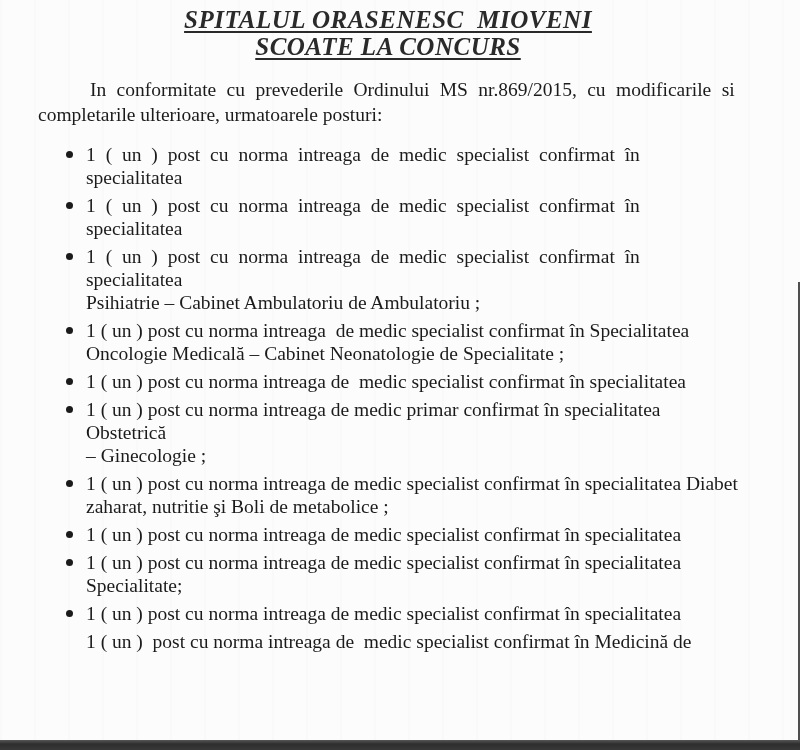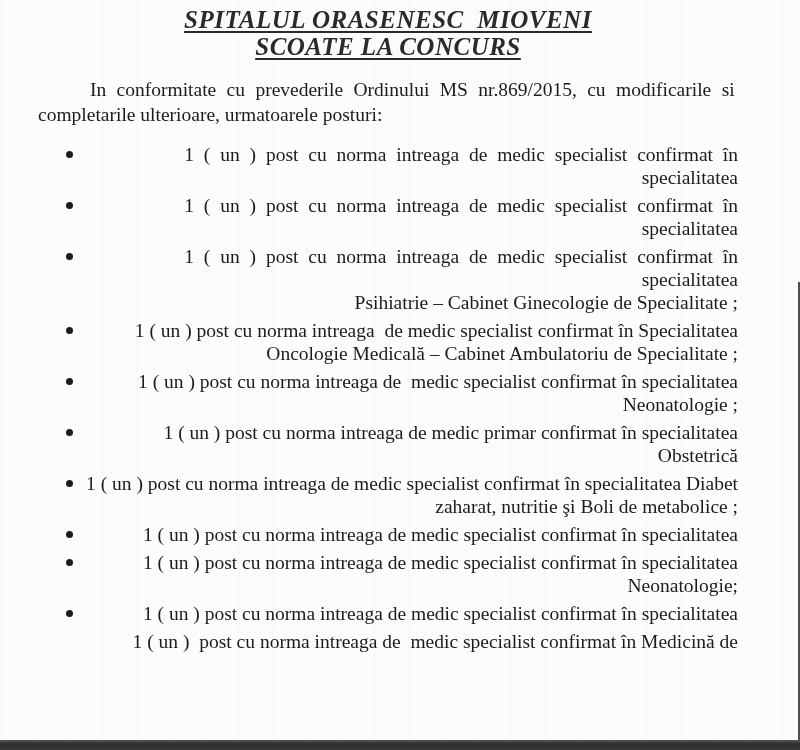--- a/index.html
+++ b/index.html
@@ -68,21 +68,20 @@
     list-style: none;
     margin: 16px 0 0 0;
     padding: 0;
     font-size: 19.5px;
     line-height: 23px;
   }
   ul.positions li {
     position: relative;
     padding-left: 48px;
     margin: 0 0 5px 0;
-    text-align: right;
   }
   .bullet-dot {
     position: absolute;
     left: 28px;
     top: 8px;
     width: 7px;
     height: 7px;
     border-radius: 50%;
     background: #1b1b1b;
   }
@@ -126,49 +125,49 @@
       <span class="bullet-dot"></span>
       <span class="line just">1 ( un ) post cu norma intreaga de medic specialist confirmat în specialitatea</span>
     </li>
     <li>
       <span class="bullet-dot"></span>
       <span class="line just">1 ( un ) post cu norma intreaga de medic specialist confirmat în specialitatea</span>
     </li>
     <li>
       <span class="bullet-dot"></span>
       <span class="line just">1 ( un ) post cu norma intreaga de medic specialist confirmat în specialitatea</span>
-      <span class="line">Psihiatrie – Cabinet Ginecologie de Specialitate ;</span>
+      <span class="line">Psihiatrie – Cabinet Ambulatoriu de Ambulatoriu ;</span>
     </li>
     <li>
       <span class="bullet-dot"></span>
       <span class="line">1 ( un ) post cu norma intreaga  de medic specialist confirmat în Specialitatea</span>
-      <span class="line">Oncologie Medicală – Cabinet Ambulatoriu de Specialitate ;</span>
+      <span class="line">Oncologie Medicală – Cabinet Neonatologie de Specialitate ;</span>
     </li>
     <li>
       <span class="bullet-dot"></span>
       <span class="line">1 ( un ) post cu norma intreaga de  medic specialist confirmat în specialitatea</span>
-      <span class="line">Neonatologie ;</span>
     </li>
     <li>
       <span class="bullet-dot"></span>
       <span class="line">1 ( un ) post cu norma intreaga de medic primar confirmat în specialitatea Obstetrică</span>
+      <span class="line">– Ginecologie ;</span>
     </li>
     <li>
       <span class="bullet-dot"></span>
       <span class="line">1 ( un ) post cu norma intreaga de medic specialist confirmat în specialitatea Diabet</span>
       <span class="line">zaharat, nutritie şi Boli de metabolice ;</span>
     </li>
     <li>
       <span class="bullet-dot"></span>
       <span class="line">1 ( un ) post cu norma intreaga de medic specialist confirmat în specialitatea</span>
     </li>
     <li>
       <span class="bullet-dot"></span>
       <span class="line">1 ( un ) post cu norma intreaga de medic specialist confirmat în specialitatea</span>
-      <span class="line">Neonatologie;</span>
+      <span class="line">Specialitate;</span>
     </li>
     <li>
       <span class="bullet-dot"></span>
       <span class="line">1 ( un ) post cu norma intreaga de medic specialist confirmat în specialitatea</span>
     </li>
     <li>
 
       <span class="line">1 ( un )  post cu norma intreaga de  medic specialist confirmat în Medicină de</span>
 
     </li>

